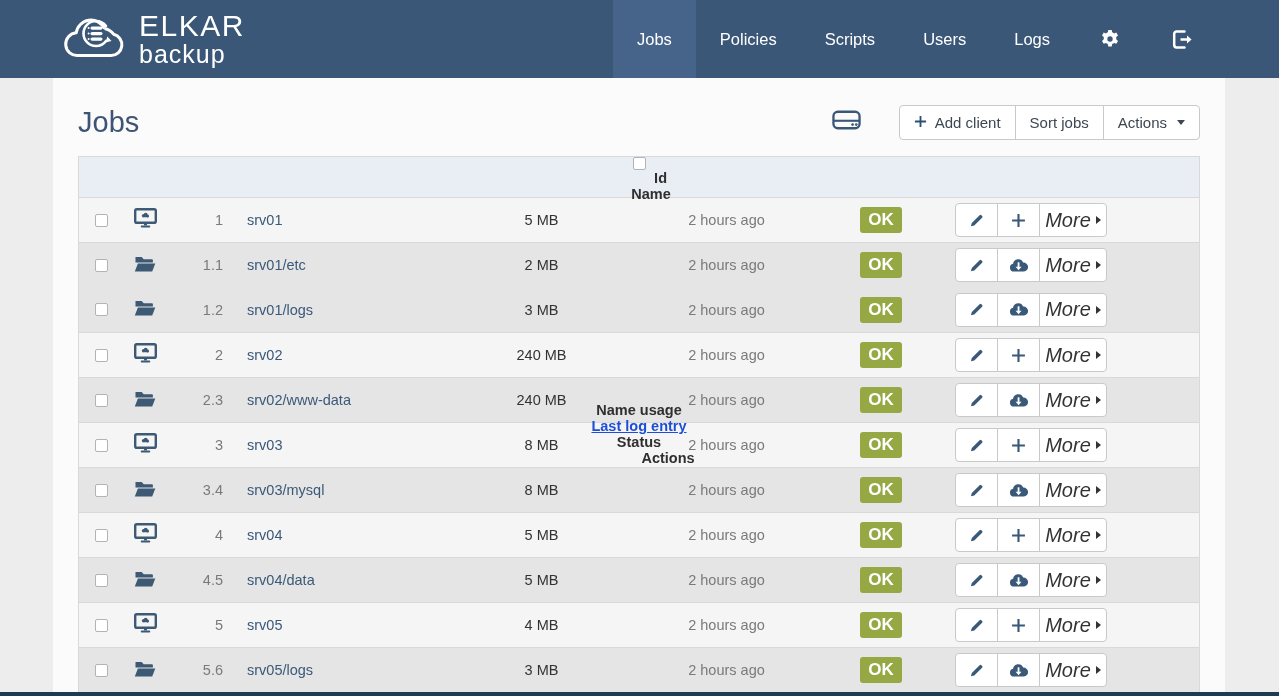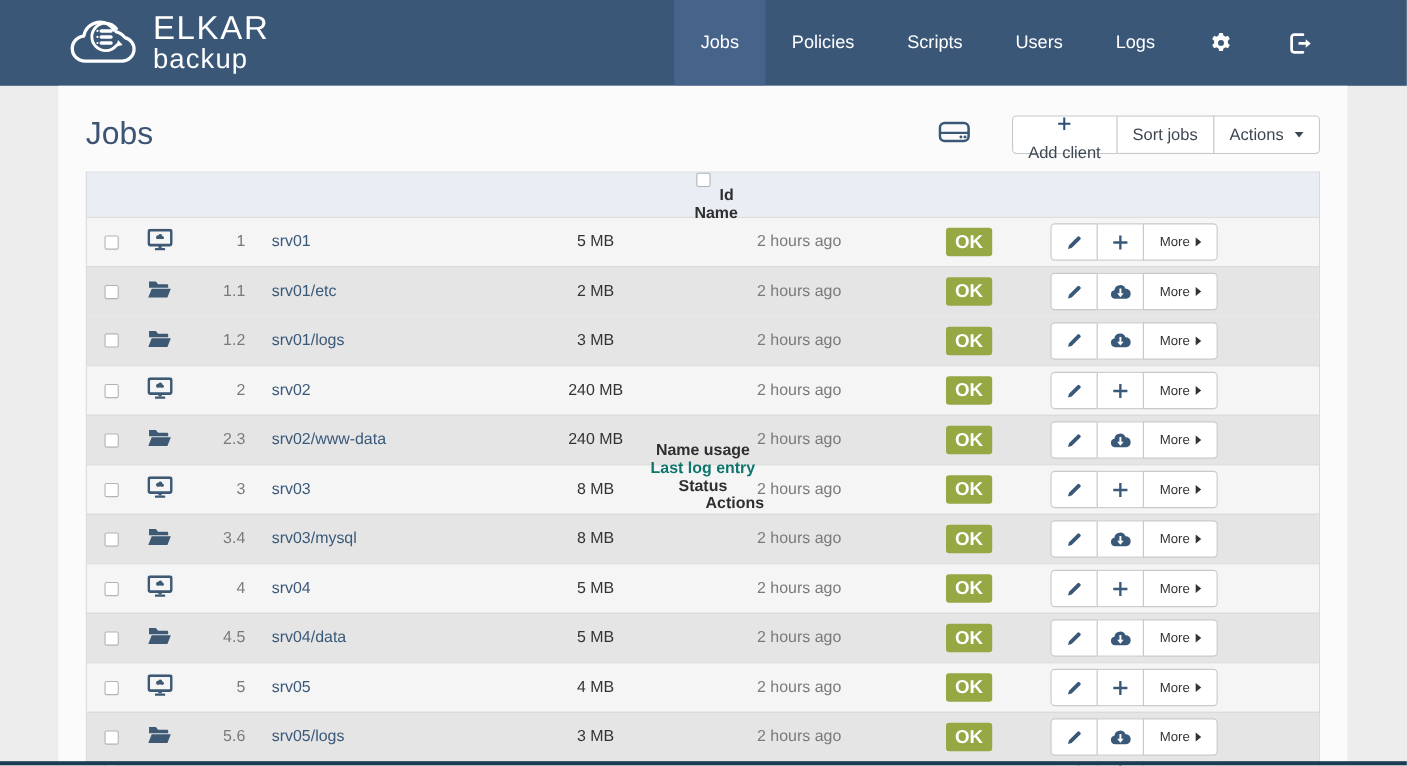--- a/index.html
+++ b/index.html
@@ -39,21 +39,21 @@
   }
   .page-title { font-size: 29px; font-weight: 400; color: #3e5474; }
   .header-right { display: flex; align-items: center; gap: 22px; }
   .btn-group-top { display: flex; }
   .tbtn {
     height: 35px; background: #fff; border: 1px solid #c9c9c9;
     font-family: inherit; font-size: 15px; color: #3c4752;
     padding: 0 14px; display: flex; align-items: center; gap: 8px;
     cursor: pointer; margin-left: -1px;
   }
-  .tbtn:first-child { border-radius: 4px 0 0 4px; margin-left: 16px; flex-direction: column; }
+  .tbtn:first-child { border-radius: 4px 0 0 4px; margin-left: 16px; }
   .tbtn:last-child { border-radius: 0 4px 4px 0; }
   .caret-down {
     width: 0; height: 0; border-left: 4px solid transparent;
     border-right: 4px solid transparent; border-top: 5px solid #3c4752;
     display: inline-block; margin-left: 2px;
   }
 
   
   .jobs-table {
     margin: 10px 25px 0 25px;
@@ -69,21 +69,21 @@
   .row.group-start { border-top: 1px solid #d9d9d9; }
   .thead + .rows .row:first-child { border-top: 1px solid #d9d9d9; }
 
   .c-check { width: 44px; display: flex; justify-content: center; }
   .c-icon  { width: 44px; display: flex; justify-content: center; }
   .c-id    { width: 56px; text-align: right; color: #7a7a7a; }
   .thead .c-id { color: #2f2f2f; }
   .c-name  { flex: 0 0 216px; padding-left: 24px; }
   .c-disk  { width: 205px; text-align: center; }
   .c-log   { width: 165px; text-align: center; color: #7a7a7a; }
-  .thead .c-log { color: #0f766e; }
+  .thead .c-log { color: #1d4ed8; text-decoration: underline; }
   .c-status{ width: 144px; text-align: center; }
   .c-actions { flex: 1; display: flex; padding-left: 2px; }
   .thead .c-actions { display: block; padding-left: 58px; }
 
   .chk {
     appearance: none; -webkit-appearance: none;
     width: 13px; height: 13px; border: 1px solid #b3b3b3;
     border-radius: 2px; background: #fff; cursor: pointer;
   }
   .name-link { color: #3a5979; text-decoration: none; cursor: pointer; }
@@ -92,21 +92,21 @@
     font-size: 17px; font-weight: bold; padding: 3px 8px; border-radius: 3px;
   }
 
   .btn-group-row { display: flex; }
   .abtn {
     height: 34px; background: #fff; border: 1px solid #c9c9c9;
     display: flex; align-items: center; justify-content: center;
     cursor: pointer; margin-left: -1px; font-family: inherit;
   }
   .abtn.sq { width: 43px; }
-  .abtn.more { width: 68px; font-size: 12px; color: #333; gap: 5px; }
+  .abtn.more { width: 68px; font-size: 20px; color: #333; gap: 5px; font-style: italic; }
   .abtn:first-child { border-radius: 4px 0 0 4px; margin-left: 0; }
   .abtn:last-child { border-radius: 0 4px 4px 0; }
   .tri-r {
     width: 0; height: 0; border-top: 4px solid transparent;
     border-bottom: 4px solid transparent; border-left: 5px solid #333;
     display: inline-block;
   }
 
   .partial-row { height: 13px; overflow: hidden; }
   .partial-row .btn-group-row { margin-top: 5px; }

